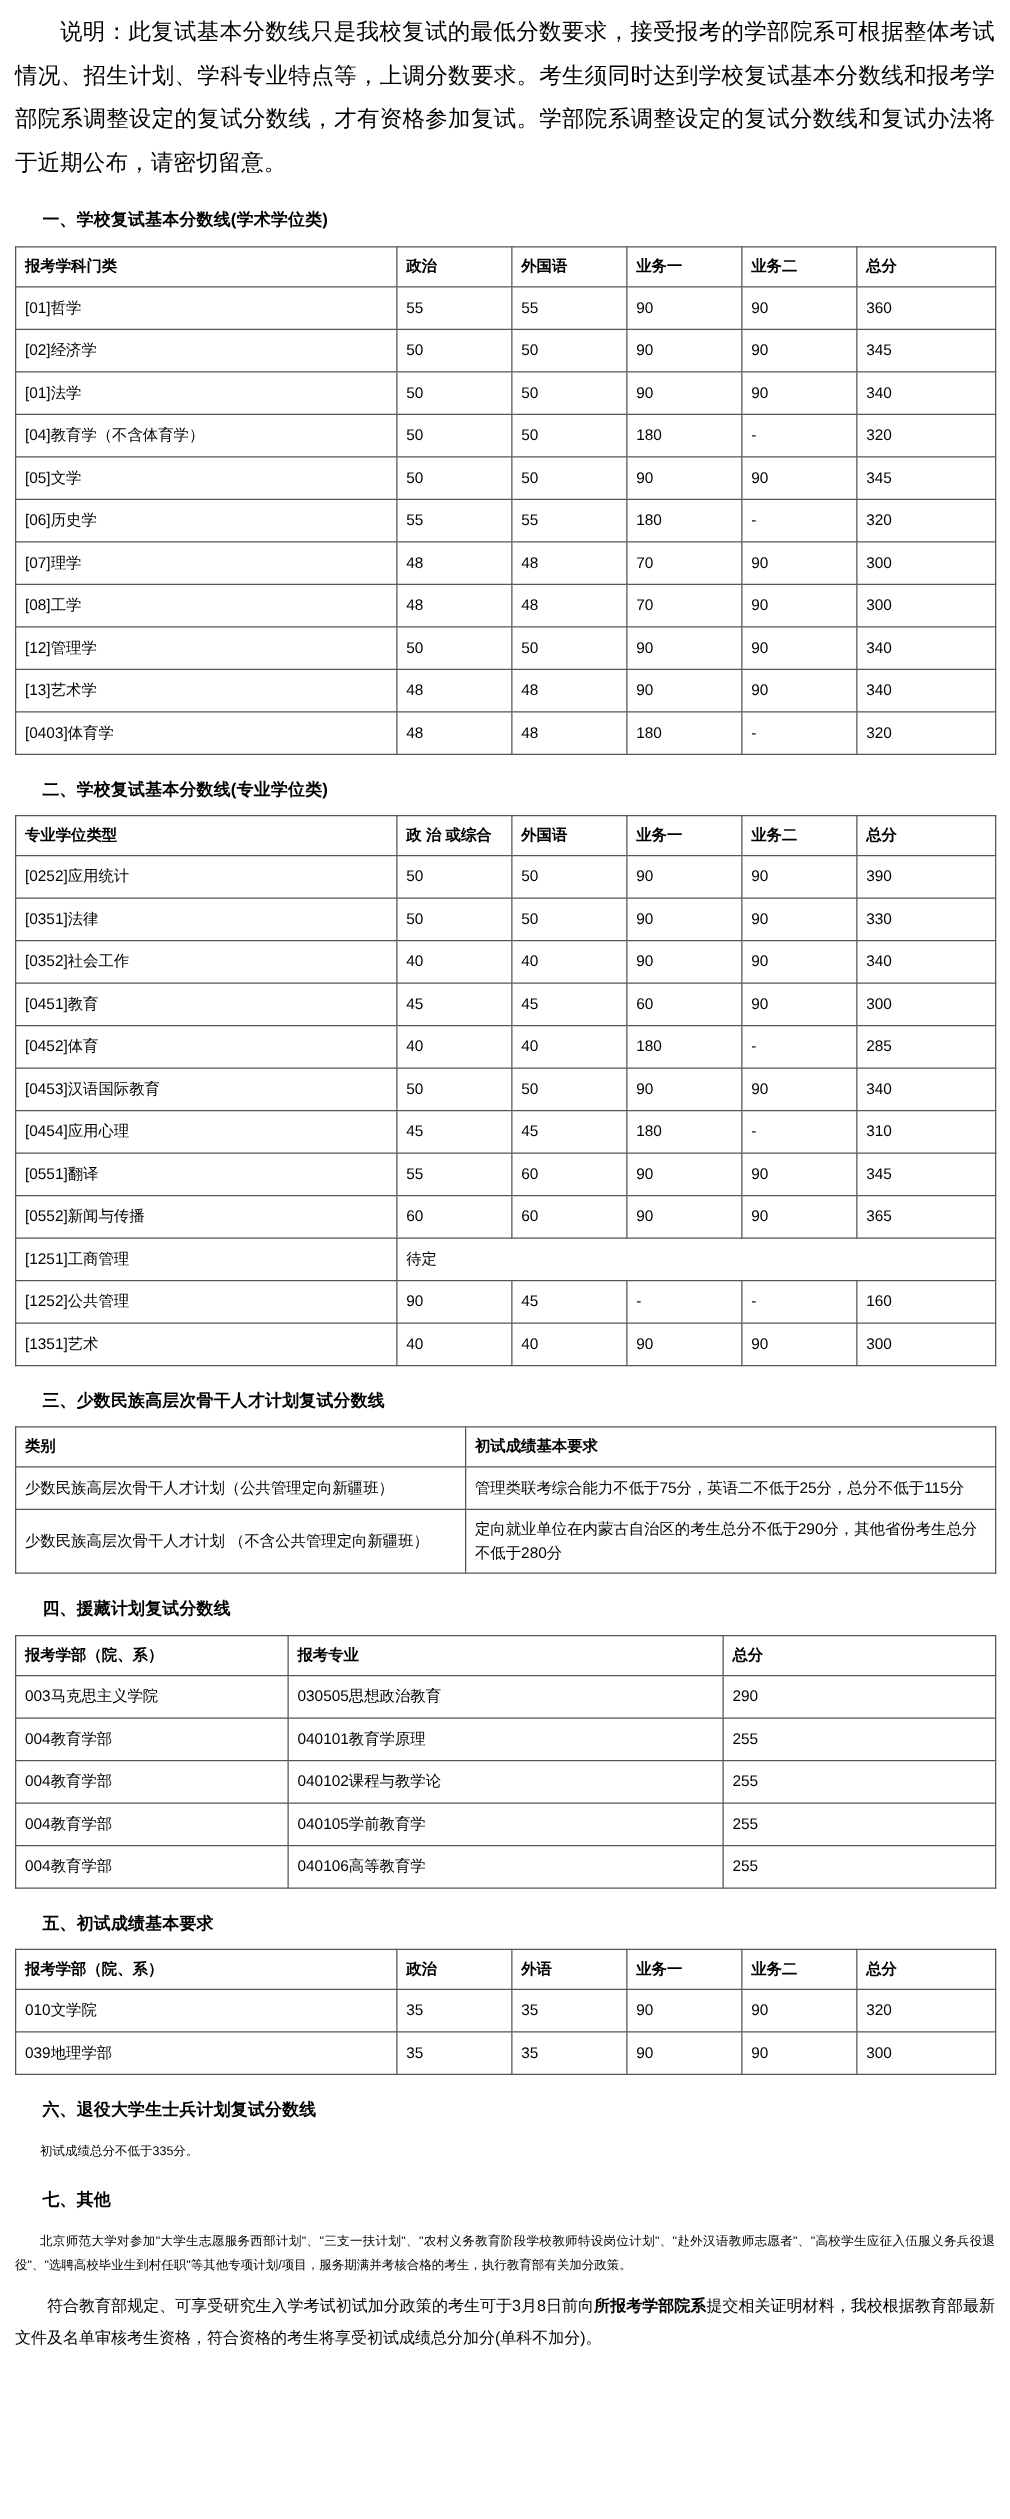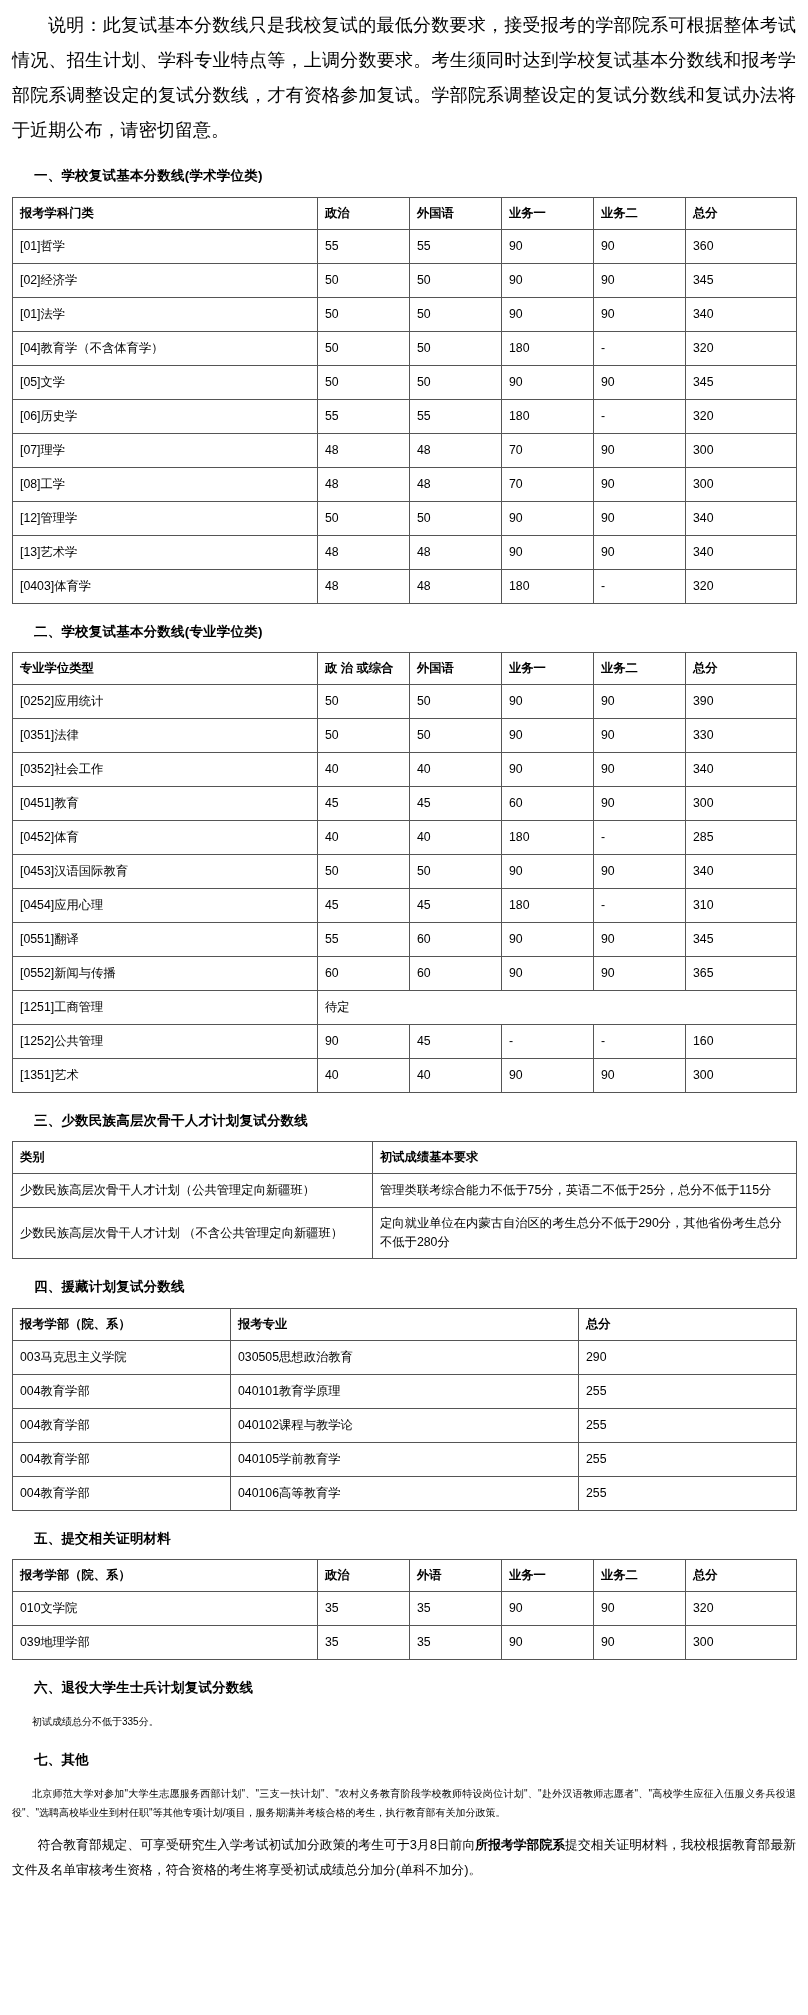--- a/index.html
+++ b/index.html
@@ -387,21 +387,21 @@
           <td>255</td>
         </tr>
         <tr>
           <td>004教育学部</td>
           <td>040106高等教育学</td>
           <td>255</td>
         </tr>
       </tbody>
   </table>
 
-  <h2 class="section">五、提交相关证明材料</h2>
+  <h2 class="section">五、初试成绩基本要求</h2>
   <table class="grid t-scores">
     <colgroup>
         <col class="c0">
         <col class="c1">
         <col class="c2">
         <col class="c3">
         <col class="c4">
         <col class="c5">
       </colgroup>
     <thead>

